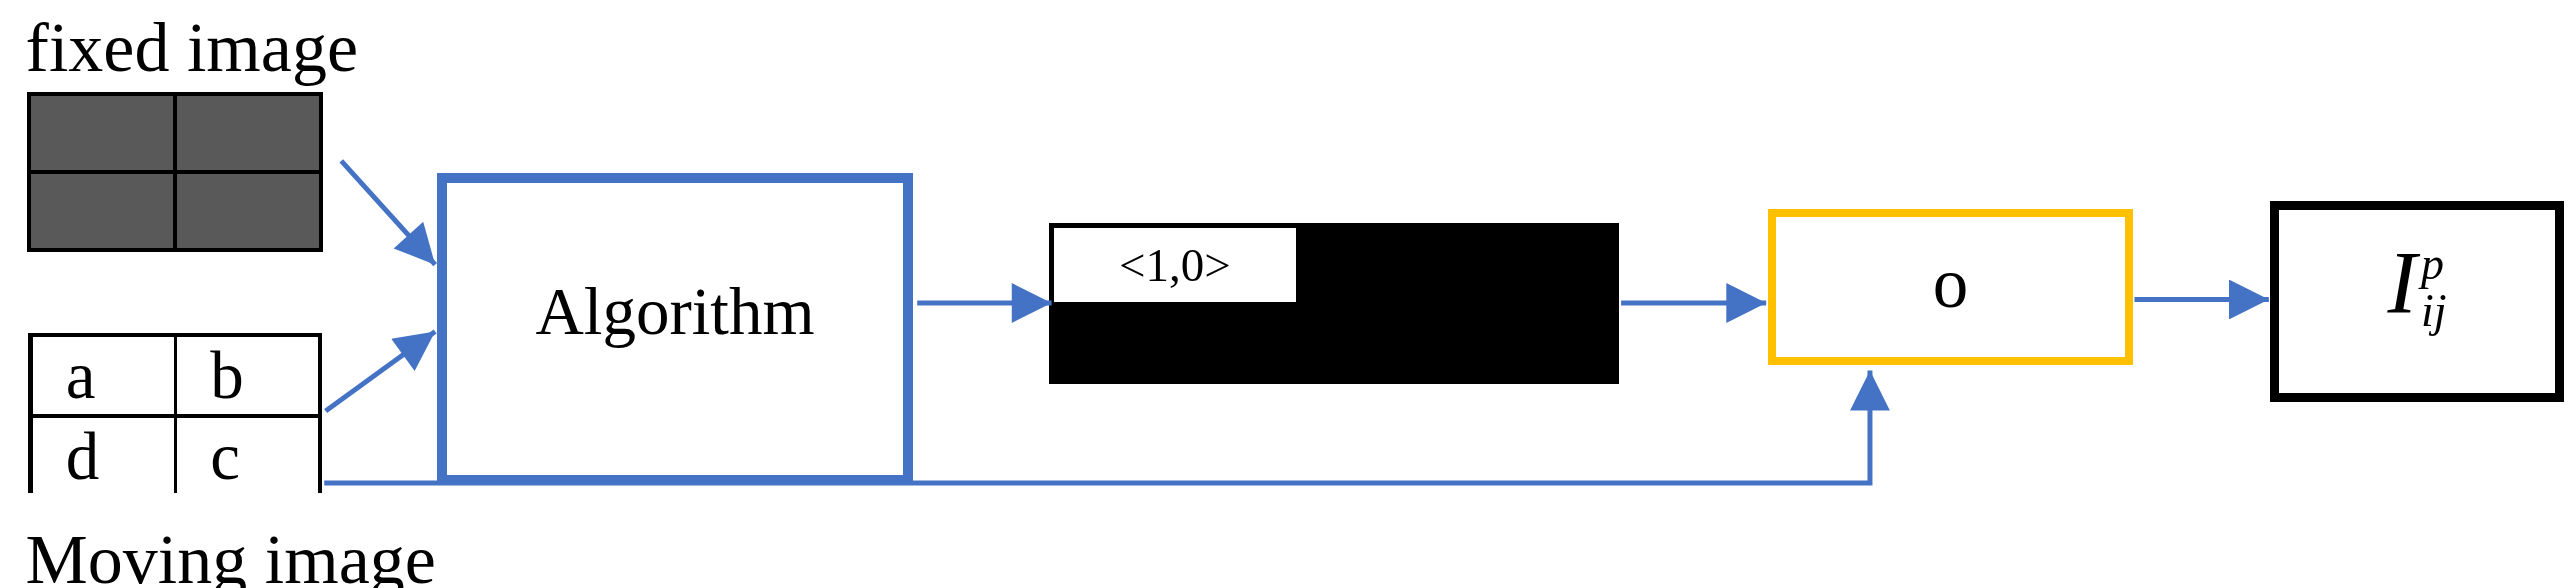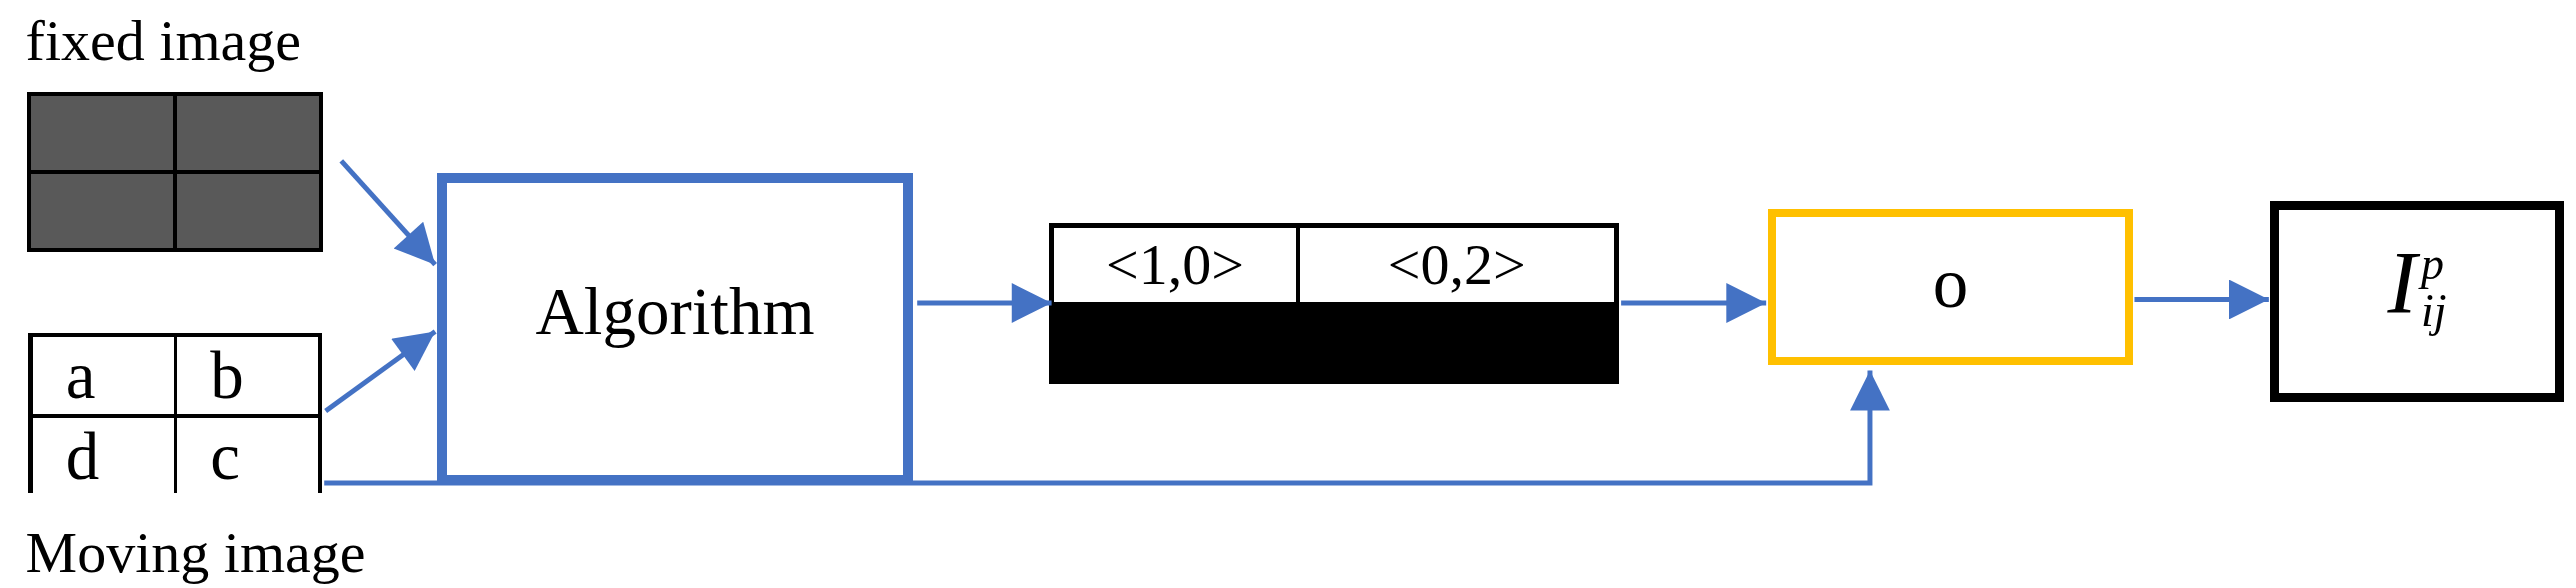--- a/index.html
+++ b/index.html
@@ -6,21 +6,21 @@
   .canvas{
     position:relative;
     width:2576px;height:589px;
     background:#ffffff;
     font-family:"Liberation Serif","DejaVu Serif",serif;
     overflow:hidden;
   }
   .label{
     position:absolute;
     color:#000;
-    font-size:58px;
+    font-size:70px;
     line-height:1.05;
     white-space:nowrap;
   }
   
   .grid2x2{
     position:absolute;
     display:grid;
     grid-template-columns:1fr 1fr;
     grid-template-rows:1fr 1fr;
     background:#000;
@@ -49,21 +49,21 @@
   }
   
   .vector-table{
     left:1049px;top:223px;width:570px;height:161px;
     grid-template-columns:242px 1fr;
     padding:5px;
   }
   .vector-table .cell{
     background:#fff;
     display:flex;align-items:center;justify-content:center;
-    font-size:58px;color:#000;white-space:nowrap;
+    font-size:47px;color:#000;white-space:nowrap;
   }
   
   .operator-box{
     position:absolute;left:1768px;top:209px;width:365px;height:156px;
     box-sizing:border-box;border:8.5px solid #FFC000;background:#fff;
     display:flex;align-items:center;justify-content:center;
   }
   .operator-box .boxlabel{font-size:71px;color:#000;transform:translateY(-4.3px);}
   
   .output-box{
@@ -107,21 +107,20 @@
   </div>
 
   <div class="label" style="left:25.6px;top:523px;">Moving image</div>
 
   <div class="algorithm-box">
     <div class="boxlabel">Algorithm</div>
   </div>
 
   <div class="grid2x2 vector-table">
     <div class="cell">&lt;1,0&gt;</div>
-    <div class="cell">&lt;0,2&gt;</div>
   </div>
 
   <div class="operator-box">
     <div class="boxlabel">o</div>
   </div>
 
   <div class="output-box">
     <div class="formula">
       <span class="base">I</span>
       <span class="stack">

